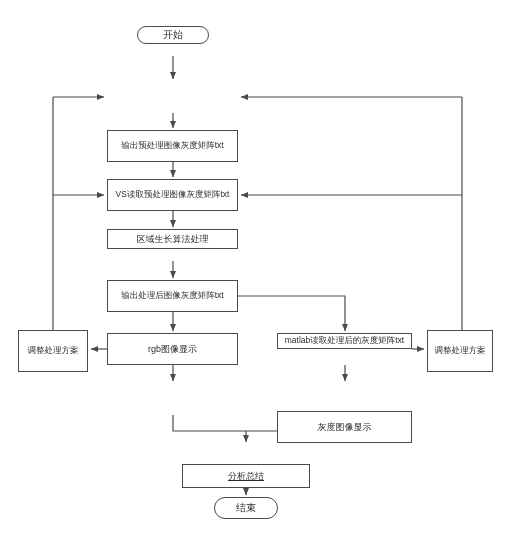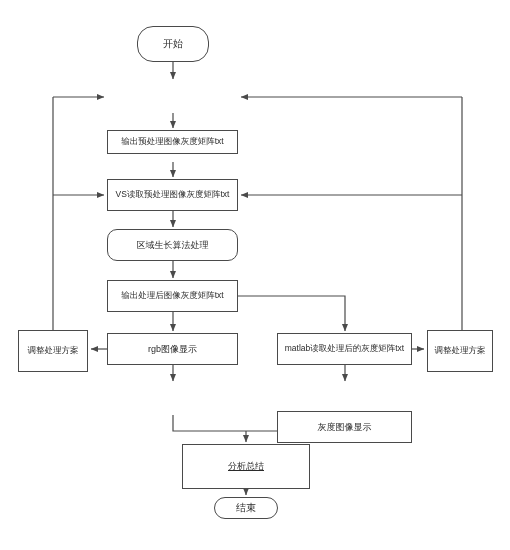--- a/index.html
+++ b/index.html
@@ -92,63 +92,63 @@
       <path d="M462,97 L241,97" marker-end="url(#ah)"></path>
 
       <path d="M173,415 L173,431 L246,431"></path>
       <path d="M345,415 L345,431 L246,431"></path>
       <path d="M246,431 L246,442" marker-end="url(#ah)"></path>
 
       <path d="M246,476 L246,495" marker-end="url(#ah)"></path>
     </g>
   </svg>
 
-  <div class="node terminator" style="left:137px;top:26px;width:72px;height:36px;">
+  <div class="node terminator" style="left:137px;top:26px;width:72px;height:18px;">
     <span class="lbl f10">开始</span>
   </div>
 
 
-  <div class="node" style="left:107px;top:130px;width:131px;height:24px;justify-content:center;">
+  <div class="node" style="left:107px;top:130px;width:131px;height:32px;justify-content:center;">
     <span class="lbl f85">输出预处理图像灰度矩阵txt</span>
   </div>
 
   <div class="node" style="left:107px;top:179px;width:131px;height:32px;">
     <span class="lbl f85">VS读取预处理图像灰度矩阵txt</span>
   </div>
 
-  <div class="node" style="left:107px;top:229px;width:131px;height:32px;border-radius:10px;">
+  <div class="node" style="left:107px;top:229px;width:131px;height:20px;">
     <span class="lbl f9">区域生长算法处理</span>
   </div>
 
   <div class="node" style="left:107px;top:280px;width:131px;height:32px;align-items:center;">
     <span class="lbl f85">输出处理后图像灰度矩阵txt</span>
   </div>
 
   <div class="node" style="left:18px;top:330px;width:70px;height:42px;">
     <span class="lbl f85">调整处理方案</span>
   </div>
 
   <div class="node" style="left:107px;top:333px;width:131px;height:32px;">
     <span class="lbl f9">rgb图像显示</span>
   </div>
 
-  <div class="node" style="left:277px;top:333px;width:135px;height:32px;">
+  <div class="node" style="left:277px;top:333px;width:135px;height:16px;">
     <span class="lbl f85">matlab读取处理后的灰度矩阵txt</span>
   </div>
 
   <div class="node" style="left:427px;top:330px;width:66px;height:42px;">
     <span class="lbl f85">调整处理方案</span>
   </div>
 
 
   <div class="node" style="left:277px;top:383px;width:135px;height:32px;margin-top:28px;">
     <span class="lbl f9">灰度图像显示</span>
   </div>
 
-  <div class="node" style="left:182px;top:444px;width:128px;height:45px;text-decoration:underline;">
+  <div class="node" style="left:182px;top:464px;width:128px;height:24px;text-decoration:underline;">
     <span class="lbl f9">分析总结</span>
   </div>
 
   <div class="node terminator" style="left:214px;top:497px;width:64px;height:22px;">
     <span class="lbl f10">结束</span>
   </div>
 
 </div>
 
 </body></html>

